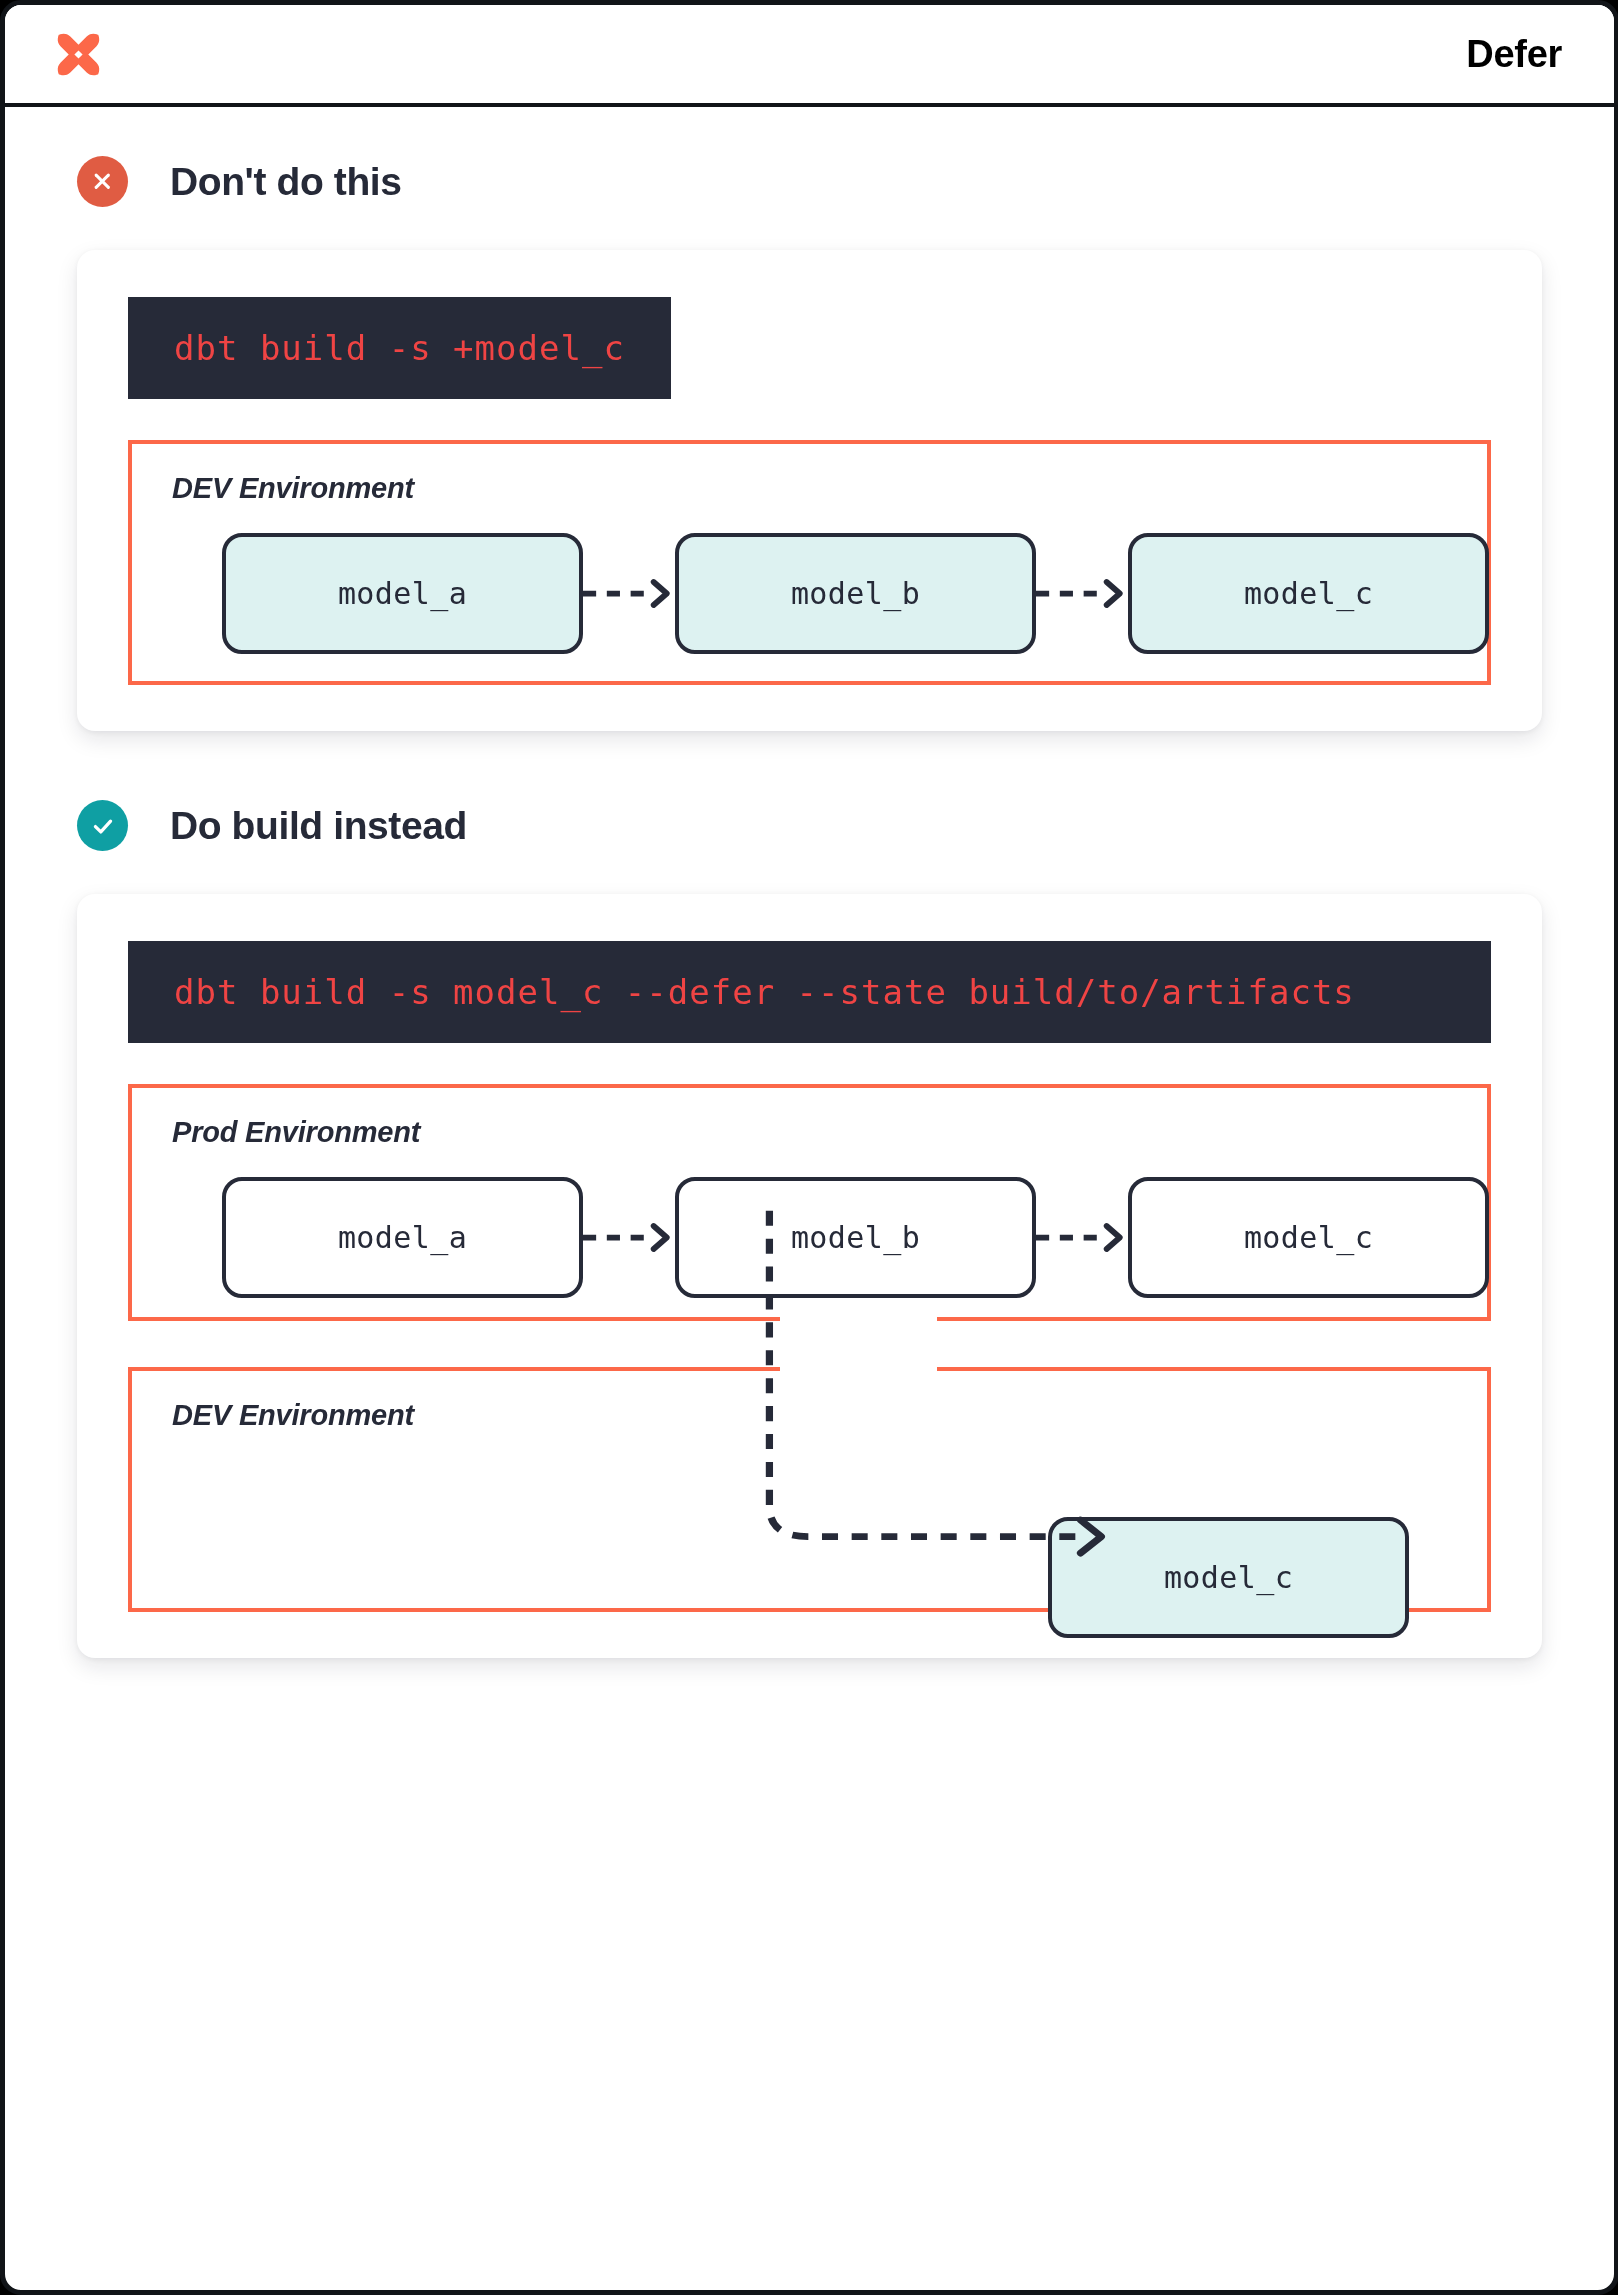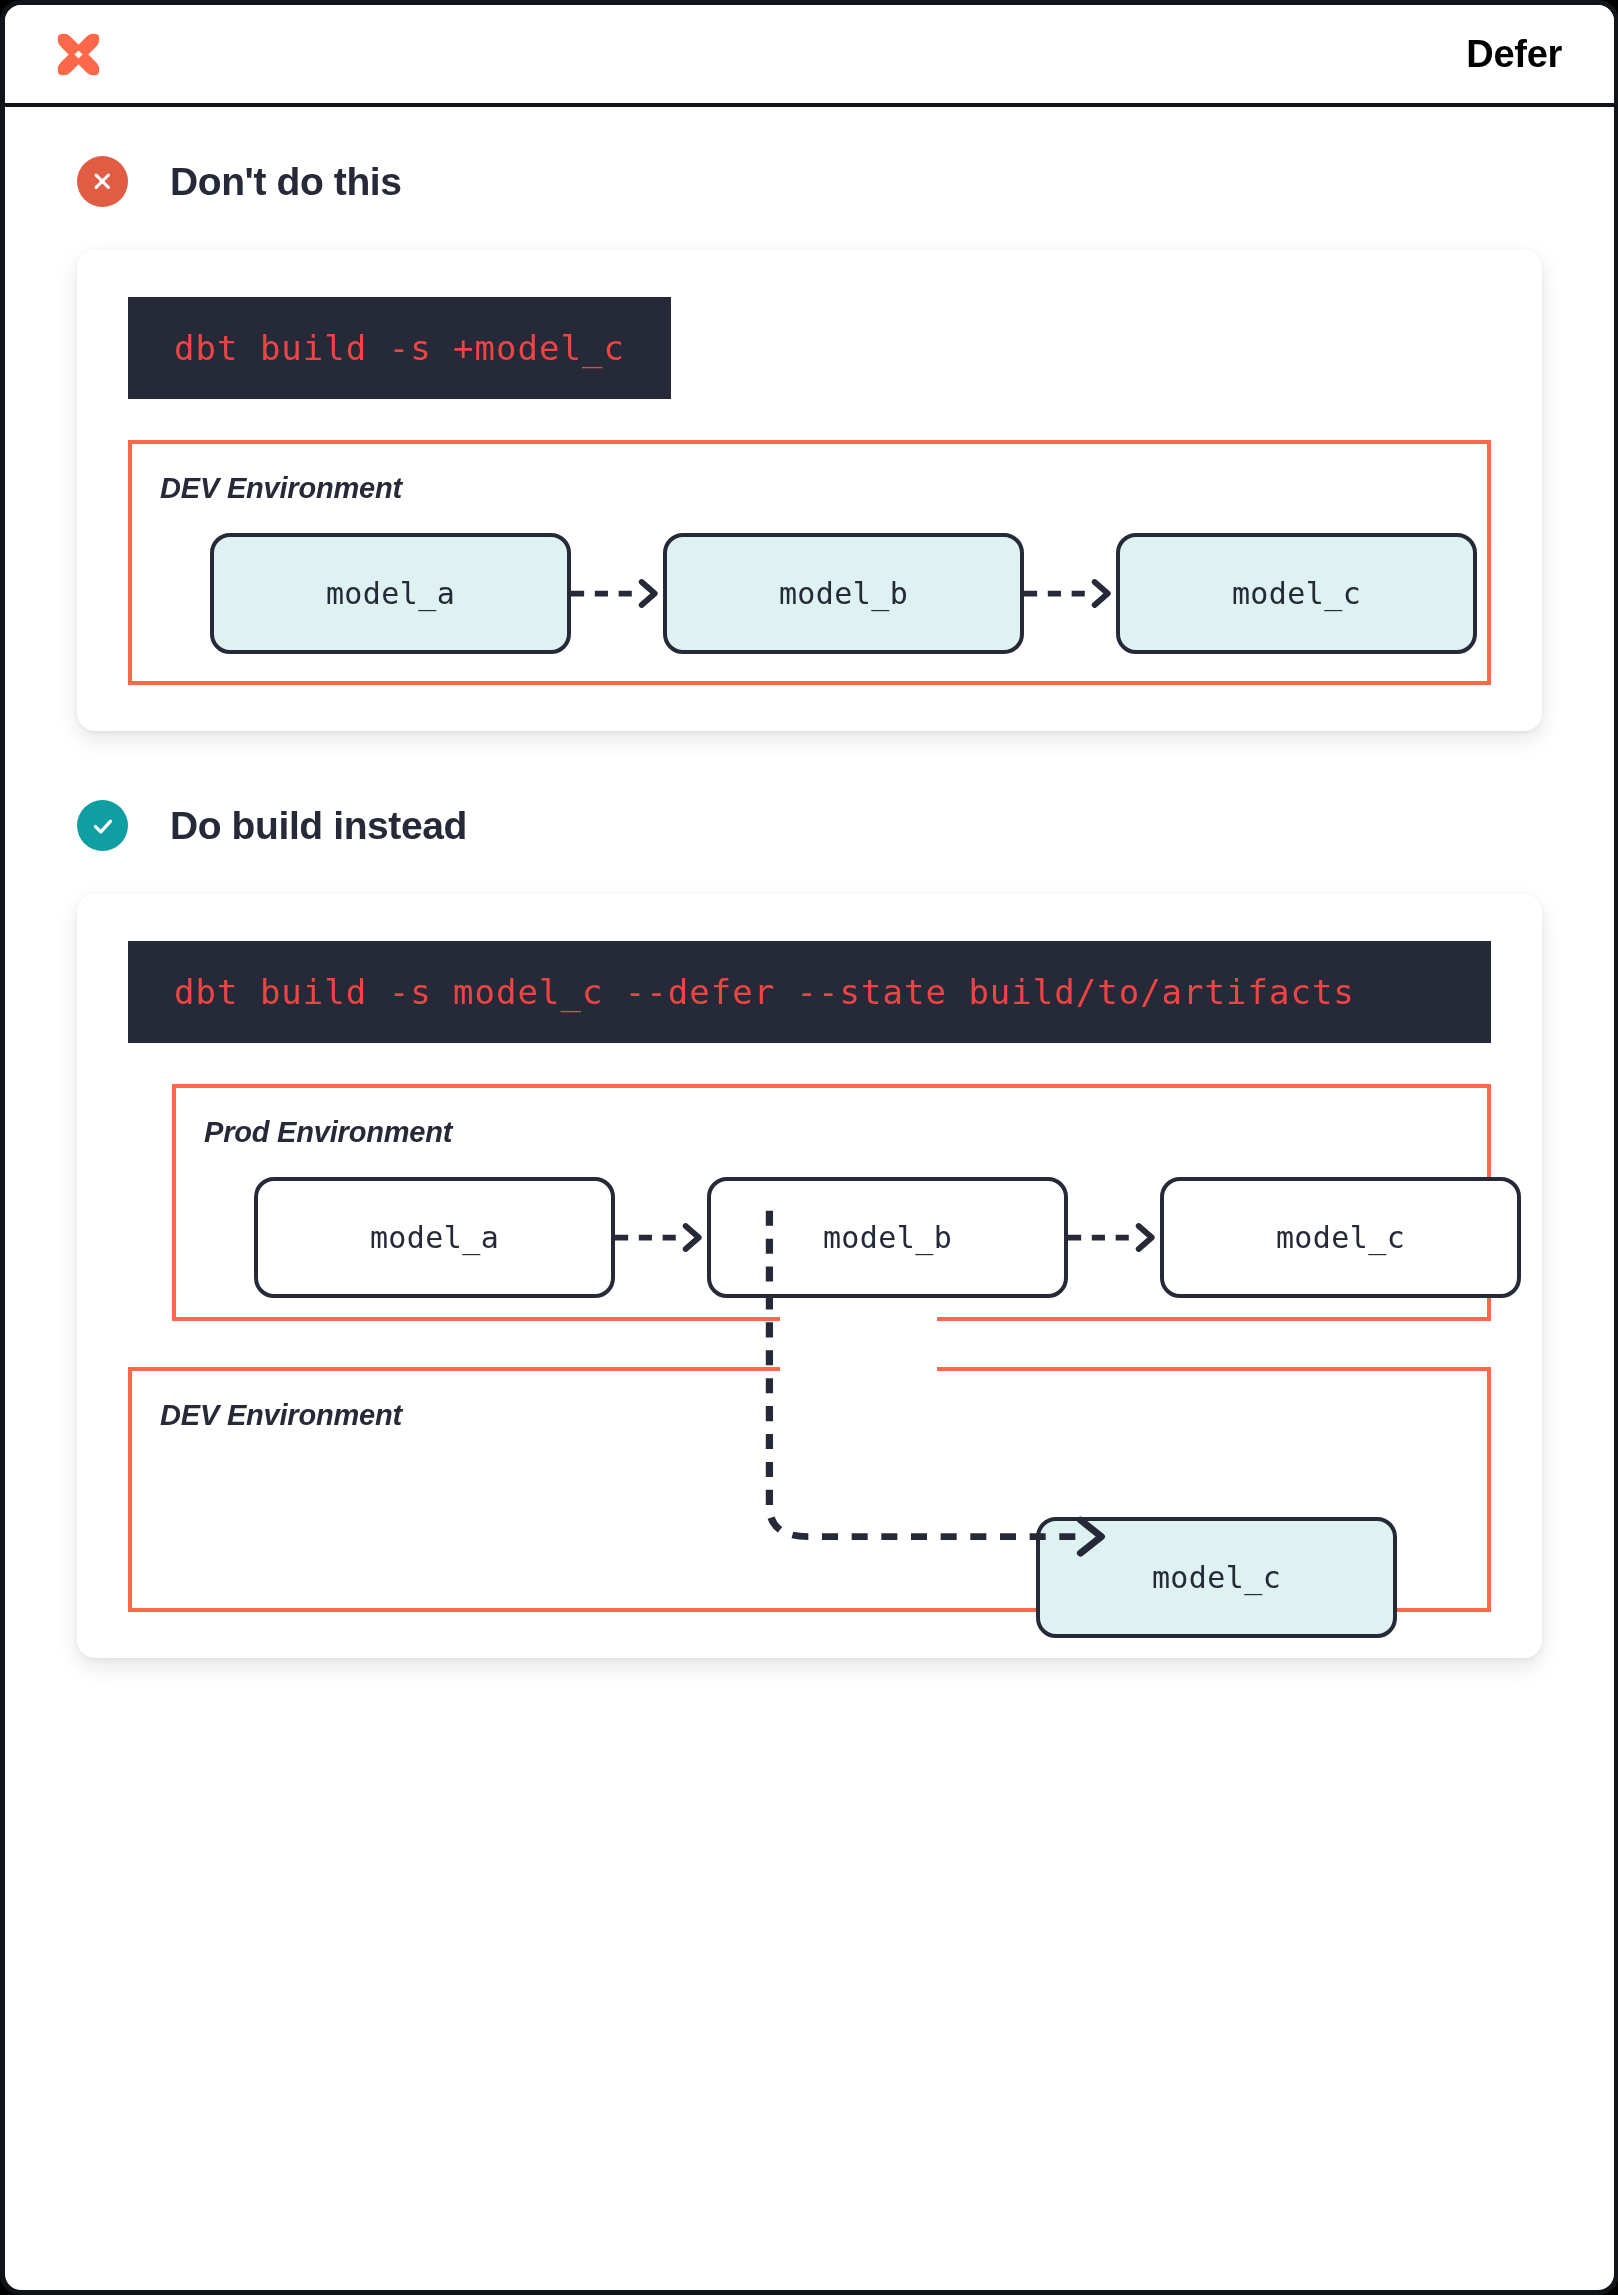--- a/index.html
+++ b/index.html
@@ -96,21 +96,21 @@
   }
   .code.full { display: block; }
 
   
   .envs { position: relative; margin-top: 41px; }
 
   .env {
     position: relative;
     border: 4.1px solid #fc6849;
     background: transparent;
-    padding: 28px 0 0 0;
+    padding: 28px 0 0 12px;
   }
   .env-label {
     font-size: 29px;
     font-style: italic;
     font-weight: 600;
     color: #262a38;
     padding-left: 28px;
     letter-spacing: -0.2px;
   }
 
@@ -138,21 +138,21 @@
   }
   .model-box.dev { background: #ddf2f1; }
 
   .arrow { flex: 0 0 auto; width: 92px; height: 33px; }
 
   
   .env-1 { height: 245px; }
 
   
   .env-stack { position: relative; }
-  .env-prod { height: 237px; margin-bottom: 46px; margin-left: 44px; }
+  .env-prod { height: 237px; margin-bottom: 46px; }
   .env-dev2 { height: 245px; }
 
   
   .gap-mask {
     position: absolute;
     background: #ffffff;
     width: 157px;
     height: 14.7px;
     left: 652px;
     z-index: 4;

